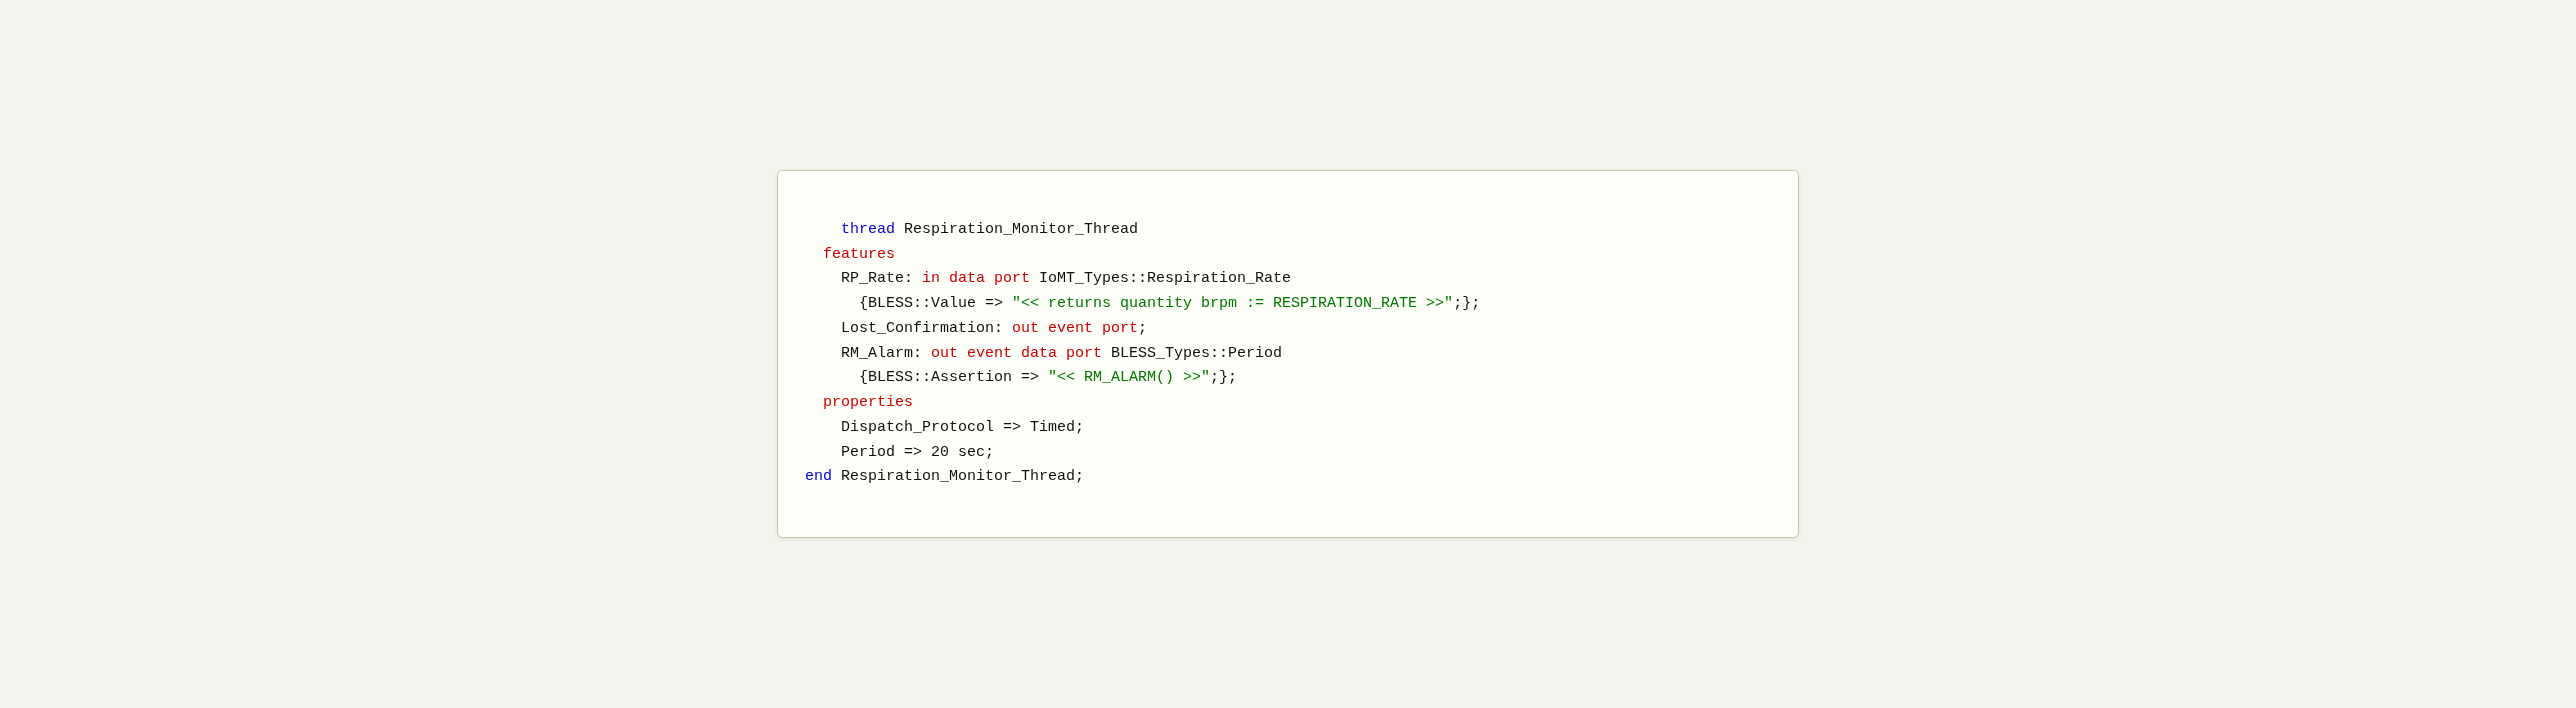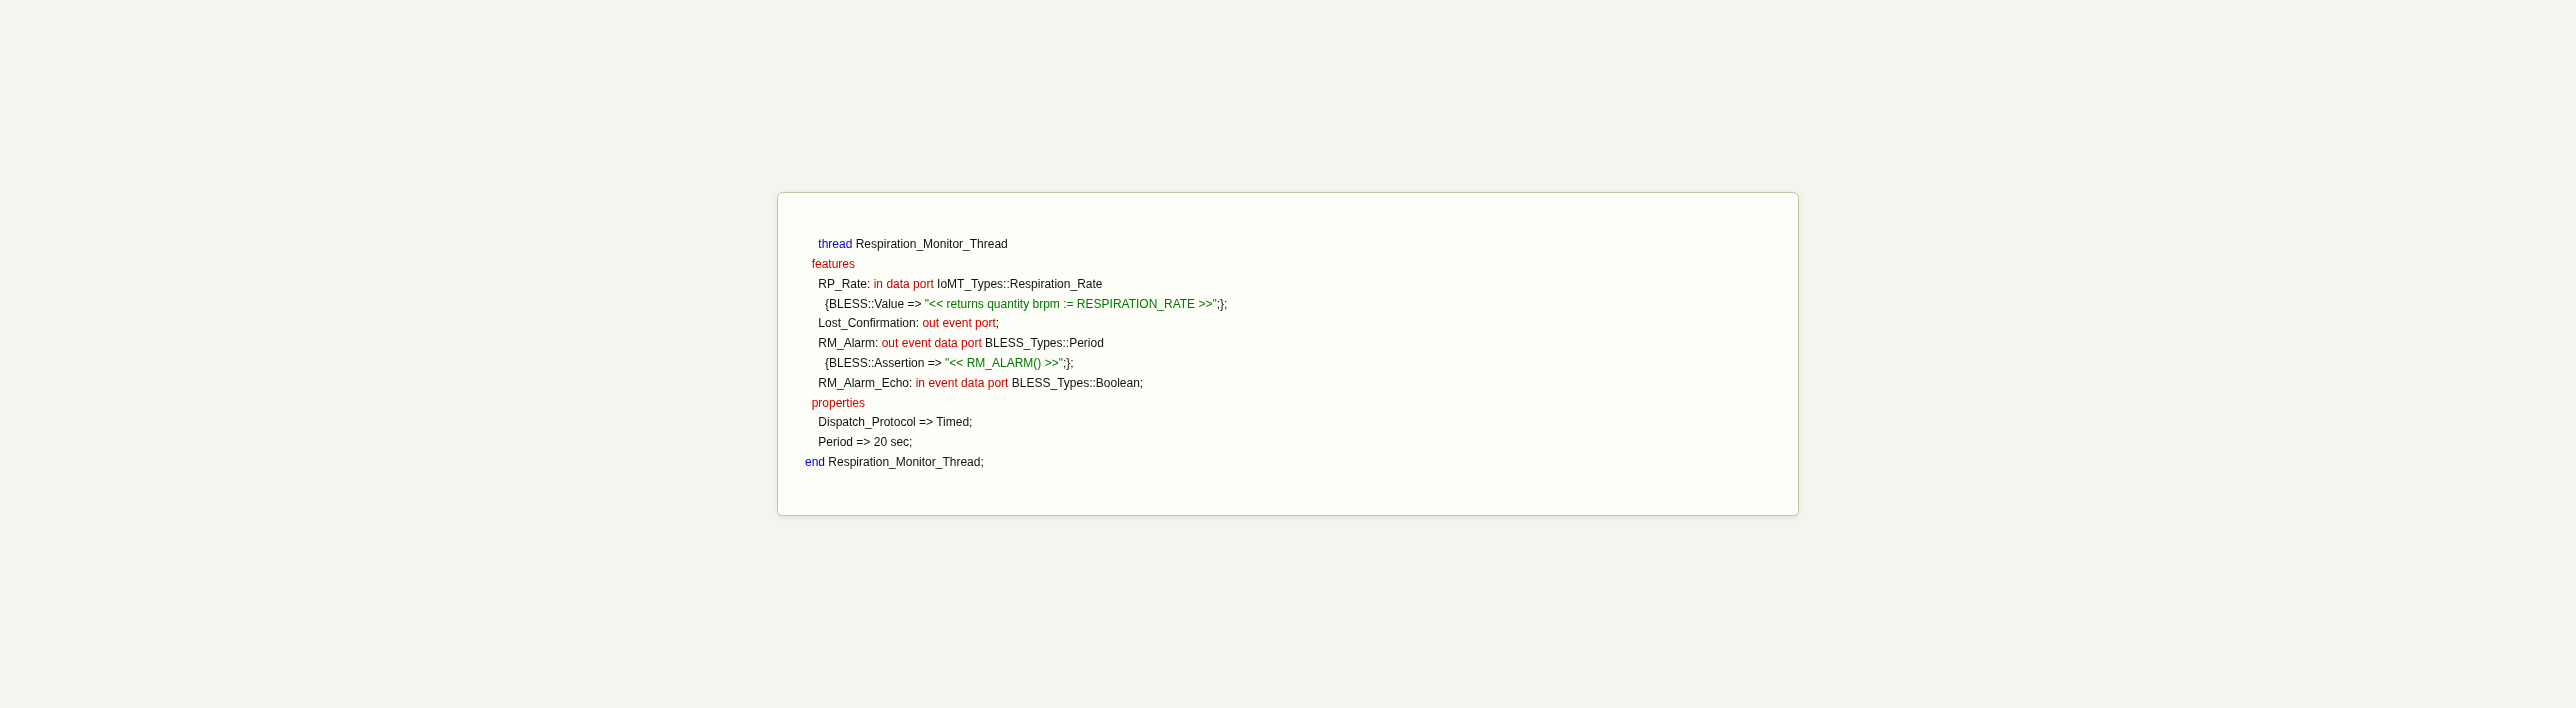--- a/index.html
+++ b/index.html
@@ -21,22 +21,22 @@
       background: #fefef8;
       border: 1.4px solid #c8c8a0;
       border-radius: 5.5px;
       padding: 22px 27px;
       max-width: 1022px;
       width: 95%;
       box-shadow: 0 1.4px 5.5px rgba(0,0,0,0.08);
     }
 
     .code-block {
-      font-family: Liberation Sans, sans-serif;
-      font-size: 12px;
+      font-family: Liberation Mono, monospace;
+      font-size: 15px;
       line-height: 1.65;
       white-space: pre;
     }
 
     .kw-blue {
       color: #0000cc;
     }
 
     .kw-red {
       color: #cc0000;
@@ -55,20 +55,19 @@
 
 <div class="code-container">
   <div class="code-block">
     <span><span class="kw-blue">thread </span><span class="text-black">Respiration_Monitor_Thread</span>
 </span><span><span class="kw-red">  features</span>
 </span><span><span class="text-black">    RP_Rate: </span><span class="kw-red">in data port </span><span class="text-black">IoMT_Types::Respiration_Rate</span>
 </span><span><span class="text-black">      {BLESS::Value =&gt; </span><span class="string-green">"&lt;&lt; returns quantity brpm := RESPIRATION_RATE &gt;&gt;"</span><span class="text-black">;};
 </span></span><span><span class="text-black">    Lost_Confirmation: </span><span class="kw-red">out event port</span><span class="text-black">;
 </span></span><span><span class="text-black">    RM_Alarm: </span><span class="kw-red">out event data port </span><span class="text-black">BLESS_Types::Period</span>
 </span><span><span class="text-black">      {BLESS::Assertion =&gt; </span><span class="string-green">"&lt;&lt; RM_ALARM() &gt;&gt;"</span><span class="text-black">;};
-</span></span><span><span class="text-black">    RM_Alarm_Echo: </span><span class="kw-red">in event data port </span><span class="text-black">BLESS_Types::Boolean;
 </span></span><span><span class="kw-red">  properties</span>
 </span><span><span class="text-black">    Dispatch_Protocol =&gt; Timed;
 </span></span><span><span class="text-black">    Period =&gt; 20 sec;
 </span></span><span><span class="kw-blue">end </span><span class="text-black">Respiration_Monitor_Thread;</span>
 </span>  </div>
 </div>
 
 
 </body></html>

